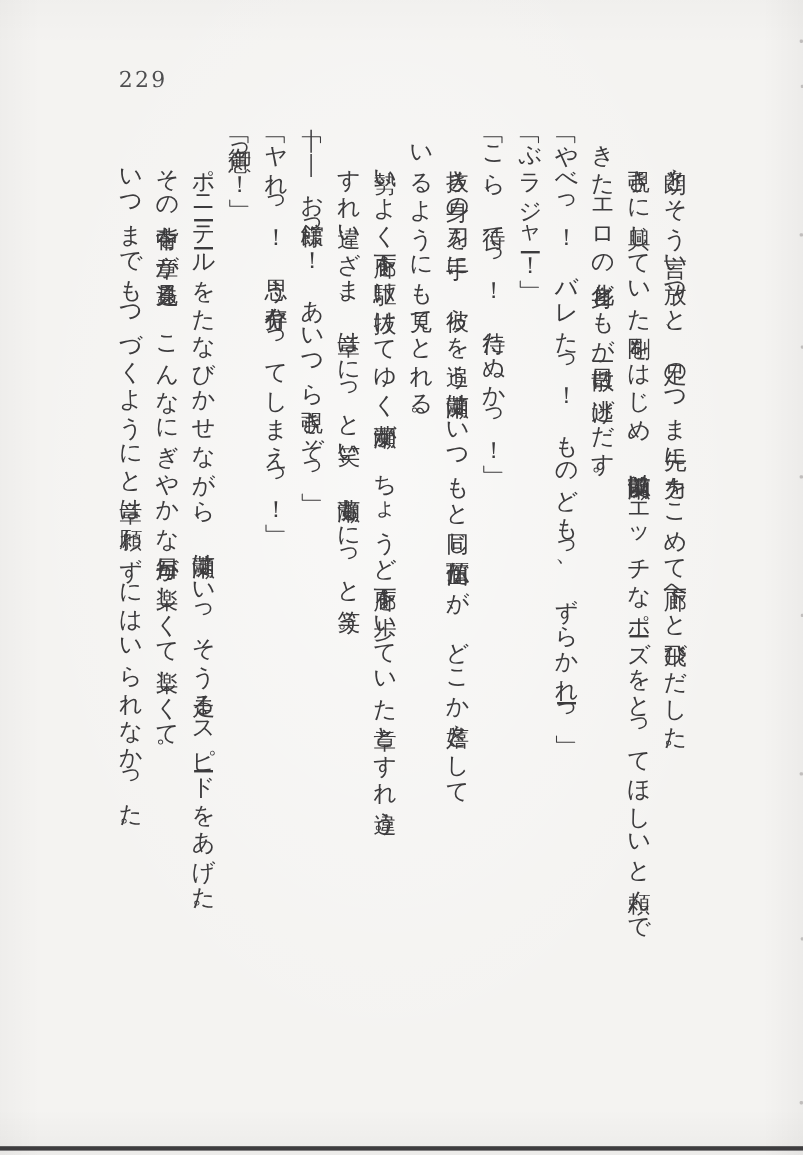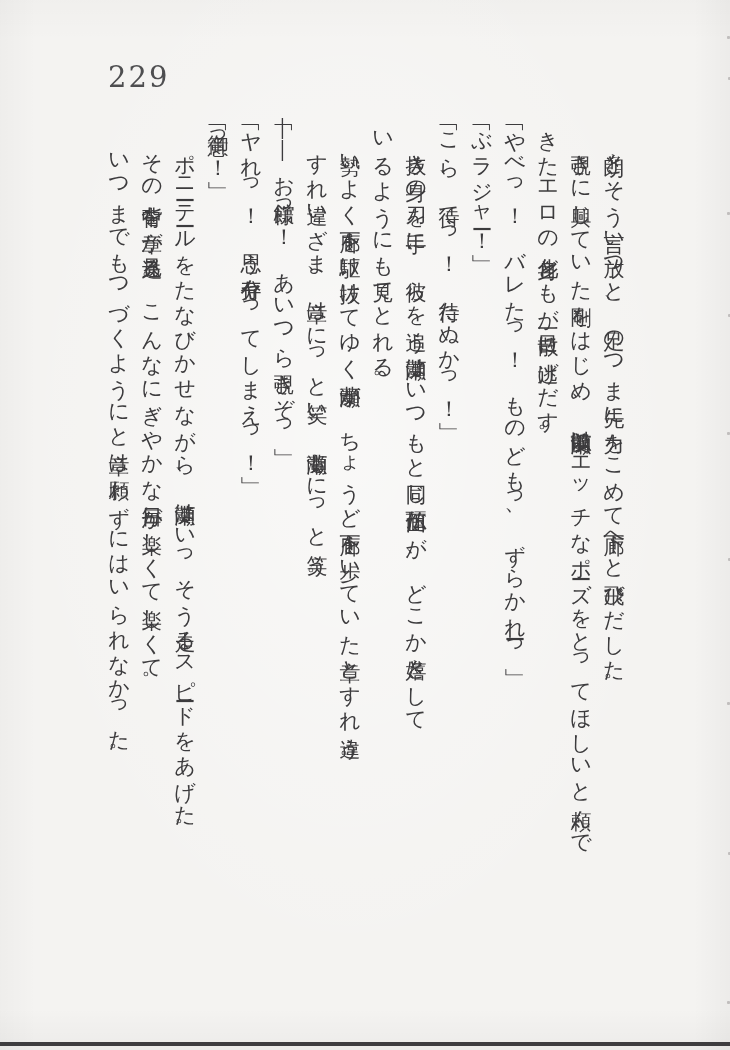--- a/index.html
+++ b/index.html
@@ -18,21 +18,21 @@
       background:
         radial-gradient(ellipse at 48% 42%, rgba(255,255,255,0.45), rgba(255,255,255,0) 62%),
         linear-gradient(to right, rgba(0,0,0,0.025), rgba(0,0,0,0) 5%, rgba(0,0,0,0) 95%, rgba(0,0,0,0.03)),
         linear-gradient(to bottom, rgba(0,0,0,0.015), rgba(0,0,0,0) 4%, rgba(0,0,0,0) 96%, rgba(0,0,0,0.03)),
         var(--paper, #f4f3f1);
     }
     .page-number {
       position: absolute;
       left: 108px;
       top: 60px;
-      font-size: 29px;
+      font-size: 20px;
       letter-spacing: 2px;
       color: var(--ink-light, #4e4e50);
     }
     .text-block {
       position: absolute;
       top: 117px;
       right: 100px;
       height: 850px;
       writing-mode: vertical-rl;
       text-orientation: mixed;

